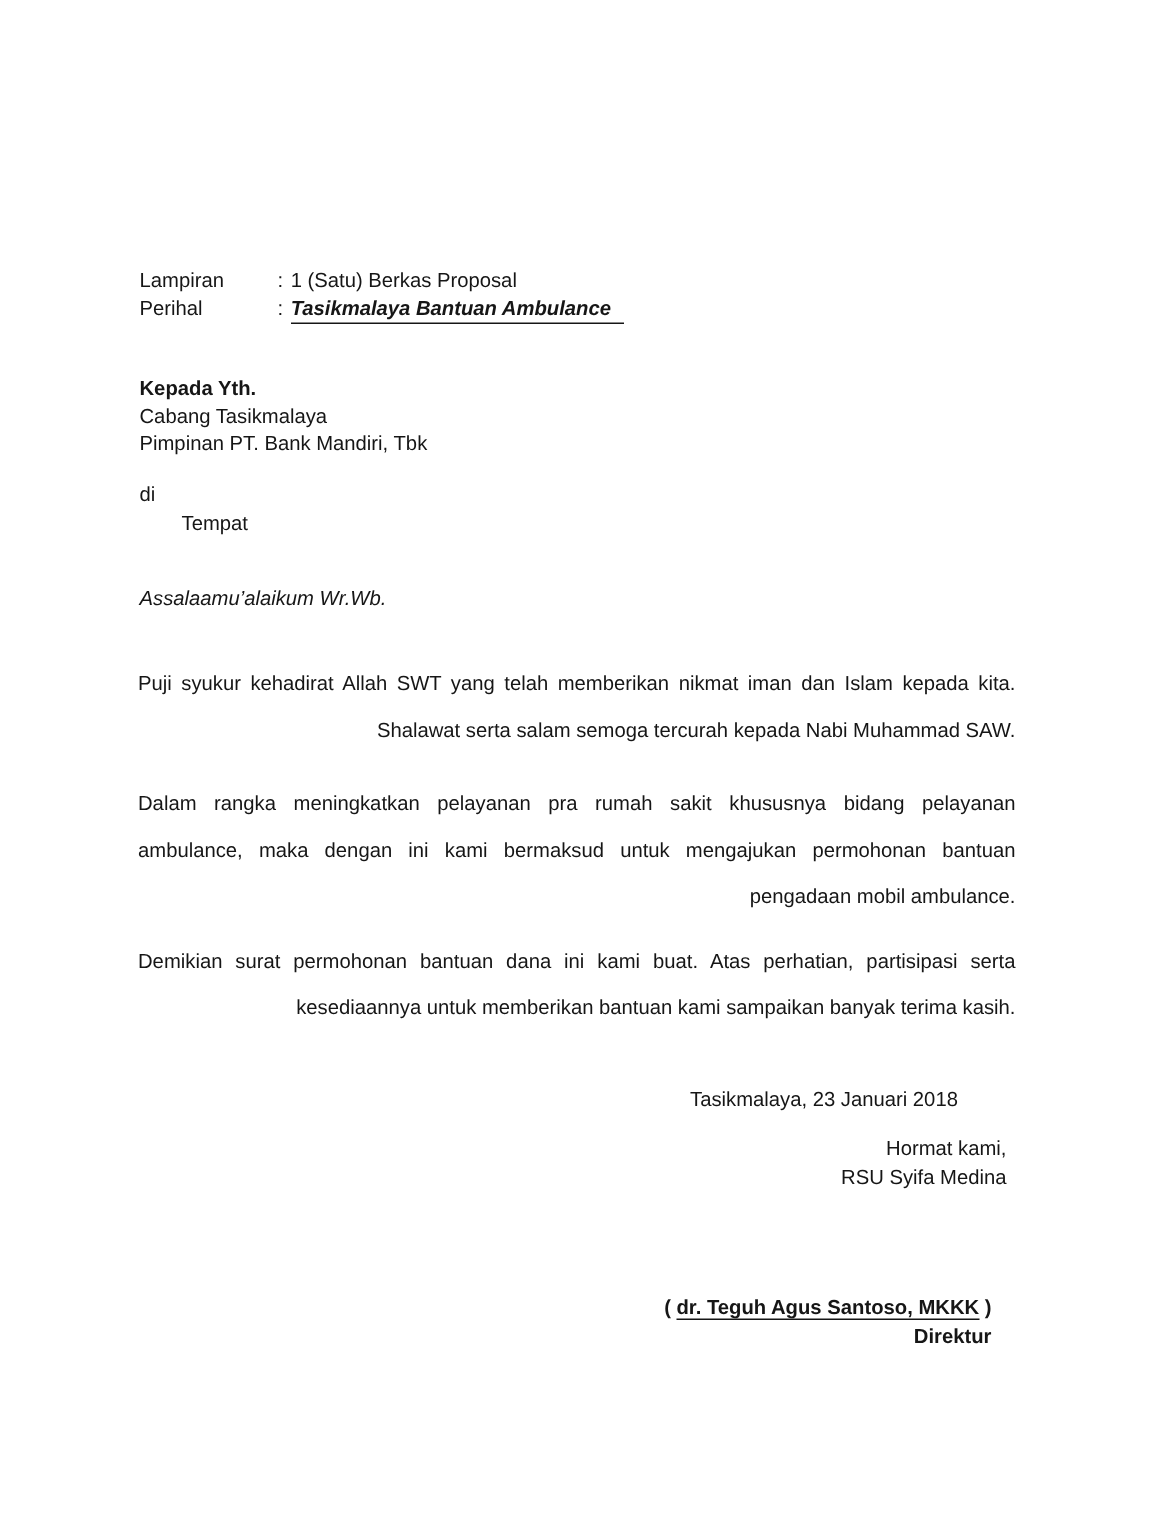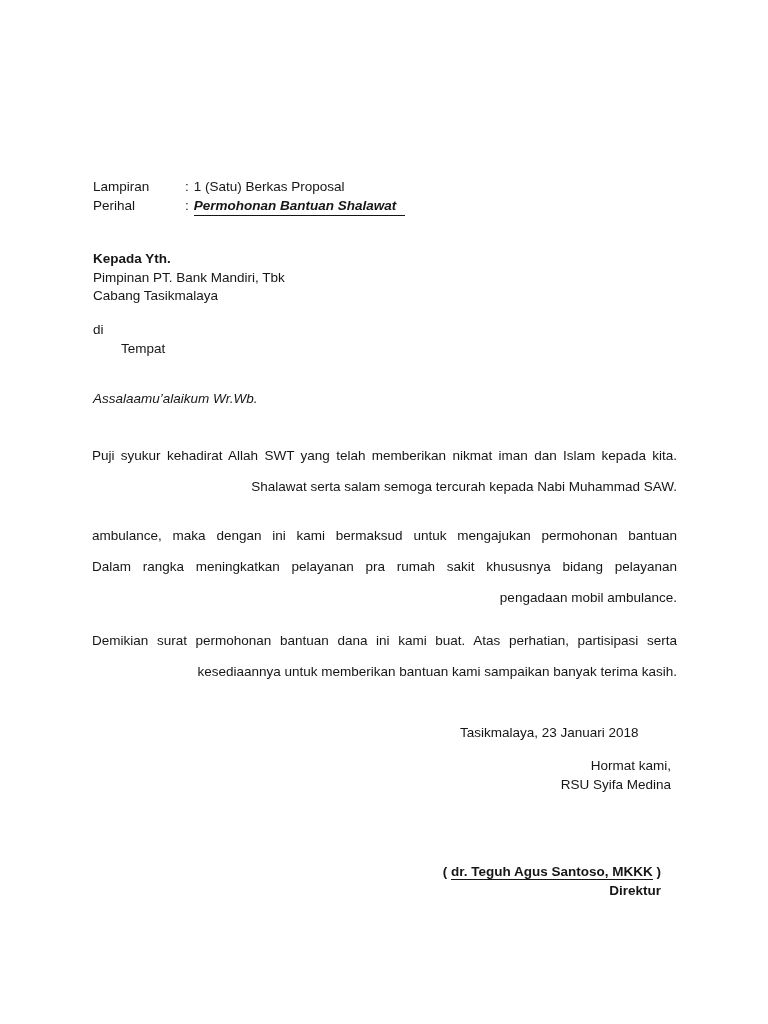--- a/index.html
+++ b/index.html
@@ -70,45 +70,45 @@
 
   <div class="abs meta">
     <div class="meta-row">
       <span class="meta-label">Lampiran</span>
       <span class="meta-sep">:</span>
       <span class="meta-value">1 (Satu) Berkas Proposal</span>
     </div>
     <div class="meta-row">
       <span class="meta-label">Perihal</span>
       <span class="meta-sep">:</span>
-      <span class="meta-value emphasized">Permohonan Bantuan Shalawat</span>
+      <span class="meta-value emphasized">Tasikmalaya Bantuan Ambulance</span>
     </div>
   </div>
 
   <div class="abs recipient">
     <div class="bold">Kepada Yth.</div>
+    <div>Cabang Tasikmalaya</div>
     <div>Pimpinan PT. Bank Mandiri, Tbk</div>
-    <div>Cabang Tasikmalaya</div>
   </div>
 
   <div class="abs di-block">
     <div>di</div>
     <div class="tempat">Tempat</div>
   </div>
 
   <div class="abs greeting">Assalaamu’alaikum Wr.Wb.</div>
 
   <div class="abs para para-1">
     <div class="jline">Puji syukur kehadirat Allah SWT yang telah memberikan nikmat iman dan Islam kepada kita.</div>
     <div class="lline">Shalawat serta salam semoga tercurah kepada Nabi Muhammad SAW.</div>
   </div>
 
   <div class="abs para para-2">
+    <div class="jline">Dalam rangka meningkatkan pelayanan pra rumah sakit khususnya bidang pelayanan</div>
     <div class="jline">ambulance, maka dengan ini kami bermaksud untuk mengajukan permohonan bantuan</div>
-    <div class="jline">Dalam rangka meningkatkan pelayanan pra rumah sakit khususnya bidang pelayanan</div>
     <div class="lline">pengadaan mobil ambulance.</div>
   </div>
 
   <div class="abs para para-3">
     <div class="jline">Demikian surat permohonan bantuan dana ini kami buat. Atas perhatian, partisipasi serta</div>
     <div class="lline">kesediaannya untuk memberikan bantuan kami sampaikan banyak terima kasih.</div>
   </div>
 
   <div class="abs date-line">Tasikmalaya, 23 Januari 2018</div>
 

